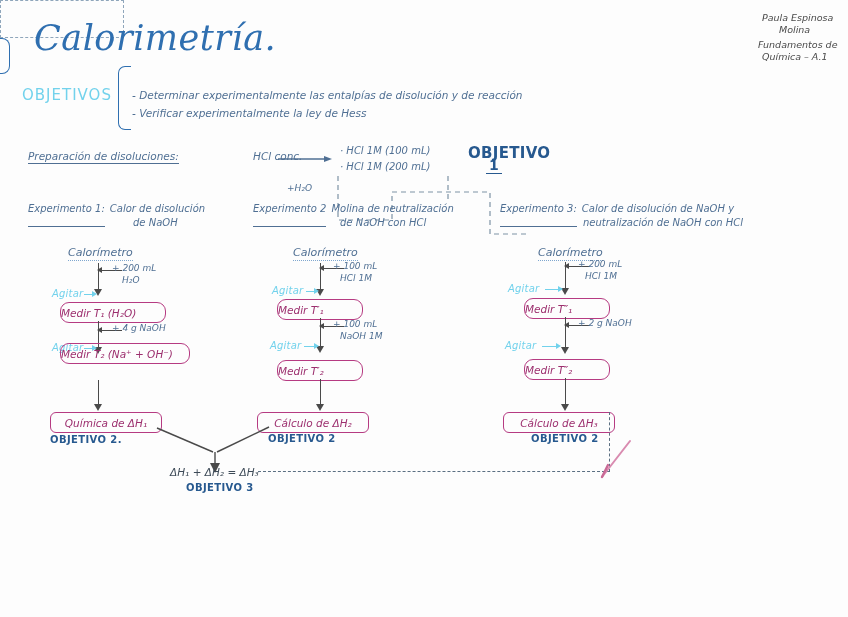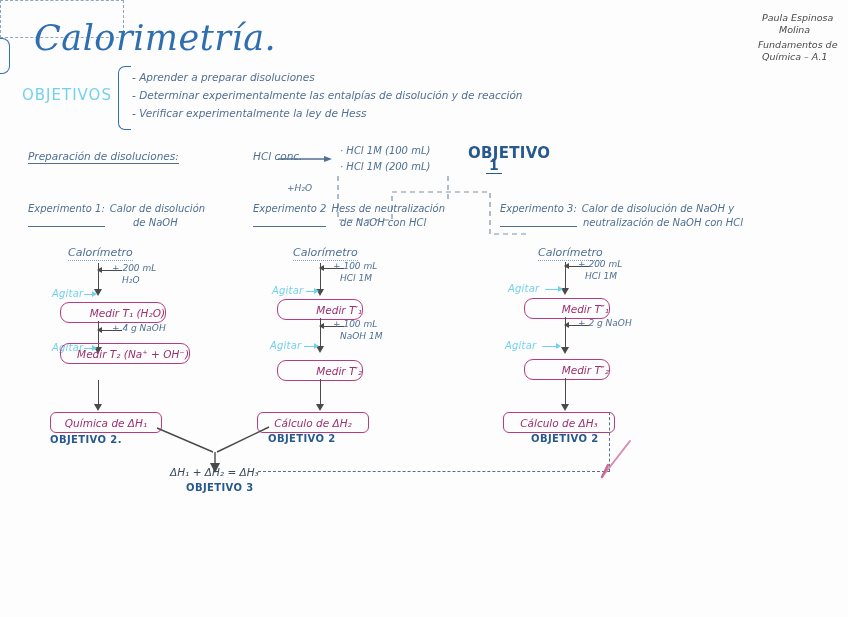--- a/index.html
+++ b/index.html
@@ -68,21 +68,21 @@
             border-right:5px solid #4a4a4a;}
   .feed-txt{font-size:9px;color:#4f6f93;font-style:italic;}
   .agitar{font-size:10px;font-style:italic;letter-spacing:.2px;}
   .agitar-arrow{position:absolute;height:0;border-top:1.2px solid #72d2ec;}
   .agitar-head{position:absolute;width:0;height:0;
                border-top:3px solid transparent;border-bottom:3px solid transparent;
                border-left:5px solid #72d2ec;}
 
   .mbox{position:absolute;border:1.5px solid #b63b82;border-radius:9px;
         color:#9c2f6e;font-size:10.5px;font-style:italic;
-        display:flex;align-items:center;justify-content:flex-end;
+        display:flex;align-items:center;justify-content:flex-start;
         background:transparent;}
   .calcbox{position:absolute;border:1.5px solid #b63b82;border-radius:6px;
            color:#9c2f6e;font-size:10.5px;font-style:italic;
            display:flex;align-items:center;justify-content:center;}
   .objlbl{font-size:10px;font-weight:bold;letter-spacing:.4px;}
   .dashline{position:absolute;border-top:1.4px dashed #5b6f82;height:0;}
   .dashvert{position:absolute;border-left:1.4px dashed #5b6f82;width:0;}
 
   #hess-eq{font-size:10.5px;color:#3d4a57;font-style:italic;left:170px;top:466px;}
   #hess-obj{left:186px;top:482px;font-size:10px;font-weight:bold;letter-spacing:.4px;}
@@ -98,21 +98,20 @@
 
   <div class="abs title hand blue" id="title-cal">Calorimetría.</div>
 
   <div class="abs note" style="left:762px;top:12px;">Paula Espinosa</div>
   <div class="abs note" style="left:779px;top:24px;">Molina</div>
   <div class="abs note" style="left:758px;top:39px;">Fundamentos de</div>
   <div class="abs note" style="left:762px;top:51px;">Química – A.1</div>
 
   <div class="abs cyan" id="objetivos-label">OBJETIVOS</div>
   <div class="brace"></div>
-  <div class="abs obj-line hand" id="obj-0">- Aprender a preparar disoluciones</div>
   <div class="abs obj-line hand" id="obj-1">- Determinar experimentalmente las entalpías de disolución y de reacción</div>
   <div class="abs obj-line hand" id="obj-2">- Verificar experimentalmente la ley de Hess</div>
 
   <div class="abs hand" id="prep-label">Preparación de disoluciones:</div>
   <div class="abs hand" id="prep-hclconc">HCl conc.</div>
 
   <svg id="prep-arrow" class="abs" viewBox="0 0 54 8">
     <line x1="0" y1="4" x2="47" y2="4" stroke="#4f6f93" stroke-width="1.3"></line>
     <polygon points="54,4 46,1 46,7" fill="#4f6f93"></polygon>
   </svg>
@@ -165,21 +164,21 @@
   </div>
 
   <div class="vline" style="left:98px;top:380px;height:26px;"></div>
   <div class="vhead" style="left:94px;top:404px;"></div>
 
   <div class="calcbox" style="left:50px;top:412px;width:110px;height:19px;">
     <span>Química de ΔH₁</span>
   </div>
   <div class="abs objlbl blue-d" style="left:50px;top:434px;">OBJETIVO 2.</div>
 
-  <div class="abs exp-head" style="left:253px;top:203px;"><span class="ttl hand">Experimento 2</span><span class="hand" style="margin-left:5px;">Hess de neutralización</span></div>
+  <div class="abs exp-head" style="left:253px;top:203px;"><span class="ttl hand">Experimento 2</span><span class="hand" style="margin-left:5px;">Molina de neutralización</span></div>
   <div class="abs exp-sub hand" style="left:340px;top:217px;">de NaOH con HCl</div>
 
   <div class="abs calor hand" style="left:293px;top:246px;">Calorímetro</div>
 
   <div class="vline" style="left:320px;top:263px;height:28px;"></div>
   <div class="vhead" style="left:316px;top:289px;"></div>
   <div class="feedline" style="left:320px;top:268px;width:24px;"></div>
   <div class="feedhead" style="left:319px;top:264.5px;"></div>
   <div class="abs feed-txt hand" style="left:333px;top:261px;">+ 100 mL</div>
   <div class="abs feed-txt hand" style="left:340px;top:273px;">HCl 1M</div>

